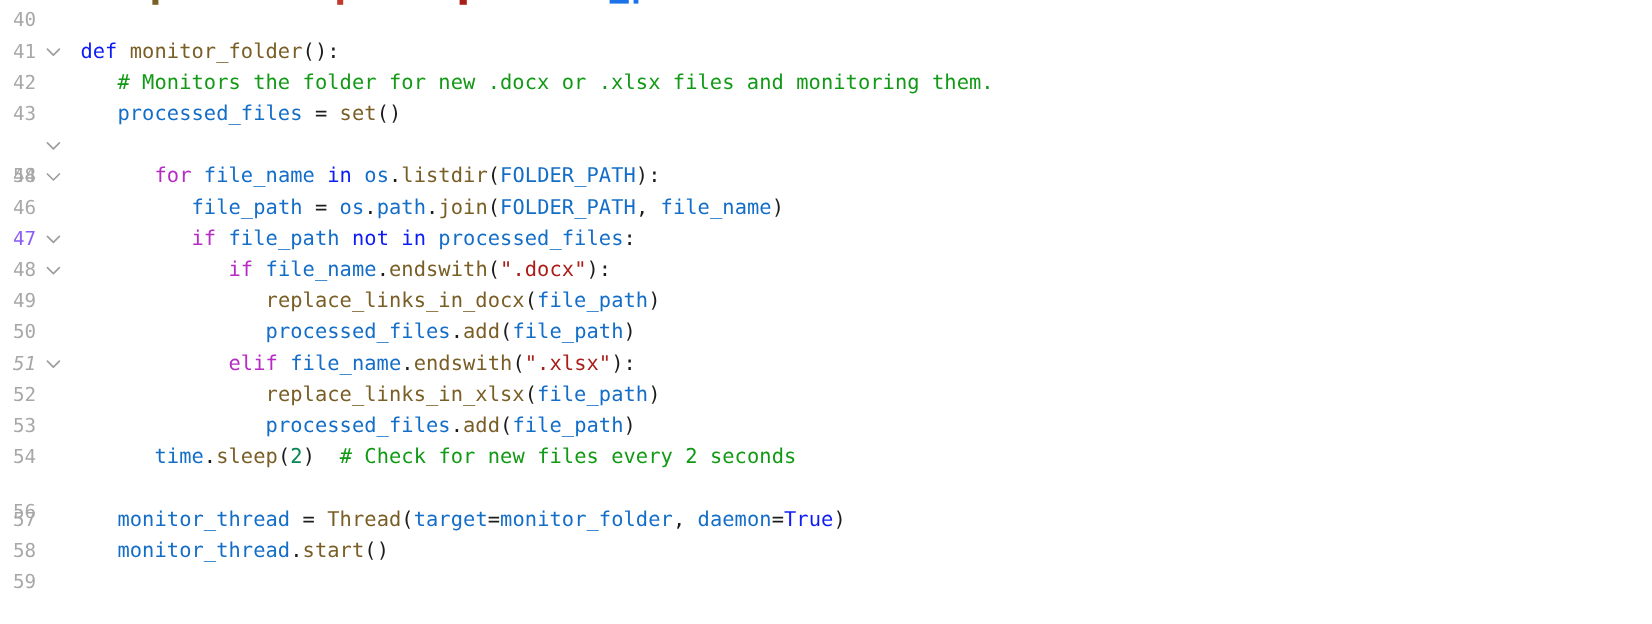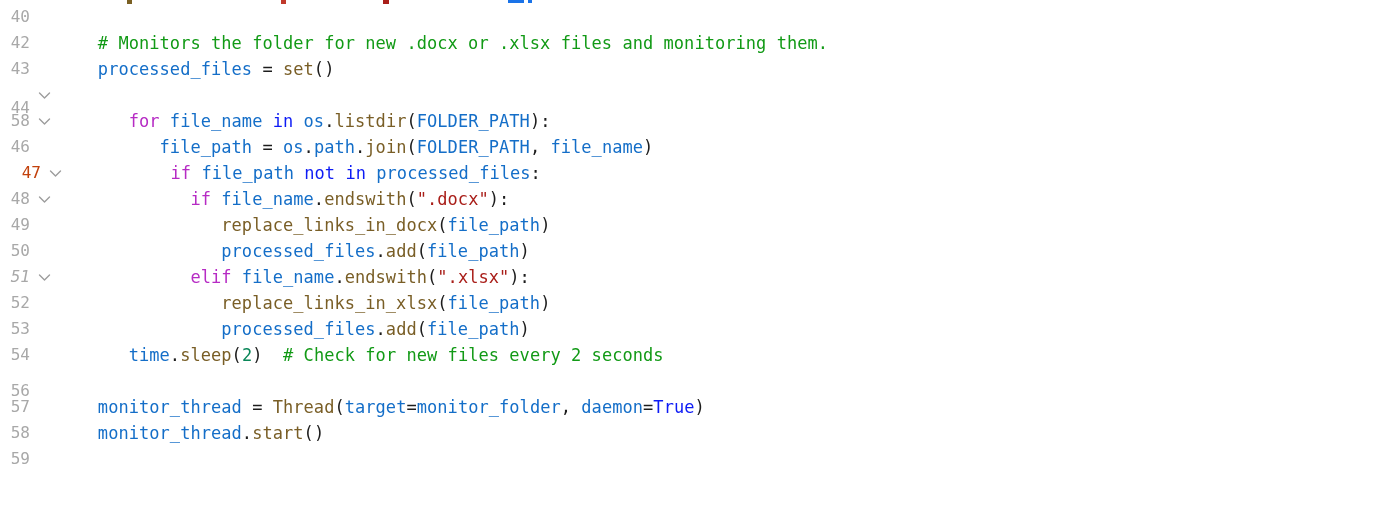--- a/index.html
+++ b/index.html
@@ -6,21 +6,21 @@
   body{
     width:1377px;height:520px;overflow:hidden;background:#ffffff;
     font-family:"DejaVu Sans Mono","Liberation Mono",monospace;
   }
   .editor{
     position:relative;width:1377px;height:520px;background:#ffffff;overflow:hidden;
   }
   .clip-frag{position:absolute;top:0;}
   .rows{position:absolute;left:0;top:4px;width:100%;}
   .row{
-    display:flex;align-items:center;height:26px;font-size:17px;line-height:26px;
+    display:flex;height:26px;font-size:17px;line-height:26px;
     white-space:pre;
   }
   .ln{
     display:inline-block;width:30px;text-align:right;flex:0 0 30px;
     font-size:16px;user-select:none;
   }
   .fold{
     display:inline-block;width:28px;flex:0 0 28px;text-align:center;height:26px;
     display:flex;align-items:center;justify-content:center;
   }
@@ -33,30 +33,33 @@
 <div class="editor">
   <div id="clipped-line">
       <span class="clip-frag" style="left: 127px; width: 5px; height: 4px; background: rgb(122, 96, 35);"></span>
       <span class="clip-frag" style="left: 281px; width: 5px; height: 4px; background: rgb(192, 57, 43);"></span>
       <span class="clip-frag" style="left: 383px; width: 6px; height: 4px; background: rgb(169, 30, 25);"></span>
       <span class="clip-frag" style="left: 508px; width: 16px; height: 3px; background: rgb(26, 115, 232);"></span>
       <span class="clip-frag" style="left: 528px; width: 4px; height: 3px; background: rgb(26, 115, 232);"></span>
     </div>
   <div class="rows" id="rows">
       <div class="row"><span class="ln" style="color: rgb(168, 168, 168);">40</span><span class="fold"></span><span class="code"></span></div>
+      <div class="row"><span class="ln" style="color: rgb(168, 168, 168);">41</span><span class="fold"><svg width="13" height="9" viewBox="0 0 13 9">
+            <polyline points="1.5,2 6.5,7 11.5,2" fill="none" stroke="#9d9d9d" stroke-width="1.4" stroke-linecap="round" stroke-linejoin="round"></polyline>
+          </svg></span><span class="code"><span class="tok" style="color: rgb(13, 27, 245);">def </span><span class="tok" style="color: rgb(121, 94, 38);">monitor_folder</span><span class="tok" style="color: rgb(28, 28, 28);">():</span></span></div>
       <div class="row"><span class="ln" style="color: rgb(168, 168, 168);">42</span><span class="fold"></span><span class="code"><span class="tok">   </span><span class="tok" style="color: rgb(18, 154, 22);"># Monitors the folder for new .docx or .xlsx files and monitoring them.</span></span></div>
       <div class="row"><span class="ln" style="color: rgb(168, 168, 168);">43</span><span class="fold"></span><span class="code"><span class="tok">   </span><span class="tok" style="color: rgb(20, 110, 200);">processed_files</span><span class="tok" style="color: rgb(28, 28, 28);"> = </span><span class="tok" style="color: rgb(121, 94, 38);">set</span><span class="tok" style="color: rgb(28, 28, 28);">()</span></span></div>
       <div class="row"><span class="ln" style="color: rgb(168, 168, 168); margin-top: 26px;">44</span><span class="fold"><svg width="13" height="9" viewBox="0 0 13 9">
             <polyline points="1.5,2 6.5,7 11.5,2" fill="none" stroke="#9d9d9d" stroke-width="1.4" stroke-linecap="round" stroke-linejoin="round"></polyline>
           </svg></span></div>
       <div class="row"><span class="ln" style="color: rgb(168, 168, 168);">58</span><span class="fold"><svg width="13" height="9" viewBox="0 0 13 9">
             <polyline points="1.5,2 6.5,7 11.5,2" fill="none" stroke="#9d9d9d" stroke-width="1.4" stroke-linecap="round" stroke-linejoin="round"></polyline>
           </svg></span><span class="code"><span class="tok">      </span><span class="tok" style="color: rgb(182, 43, 196);">for </span><span class="tok" style="color: rgb(20, 110, 200);">file_name</span><span class="tok" style="color: rgb(13, 27, 245);"> in </span><span class="tok" style="color: rgb(20, 110, 200);">os</span><span class="tok" style="color: rgb(28, 28, 28);">.</span><span class="tok" style="color: rgb(121, 94, 38);">listdir</span><span class="tok" style="color: rgb(28, 28, 28);">(</span><span class="tok" style="color: rgb(20, 110, 200);">FOLDER_PATH</span><span class="tok" style="color: rgb(28, 28, 28);">):</span></span></div>
       <div class="row"><span class="ln" style="color: rgb(168, 168, 168);">46</span><span class="fold"></span><span class="code"><span class="tok">         </span><span class="tok" style="color: rgb(20, 110, 200);">file_path</span><span class="tok" style="color: rgb(28, 28, 28);"> = </span><span class="tok" style="color: rgb(20, 110, 200);">os</span><span class="tok" style="color: rgb(28, 28, 28);">.</span><span class="tok" style="color: rgb(20, 110, 200);">path</span><span class="tok" style="color: rgb(28, 28, 28);">.</span><span class="tok" style="color: rgb(121, 94, 38);">join</span><span class="tok" style="color: rgb(28, 28, 28);">(</span><span class="tok" style="color: rgb(20, 110, 200);">FOLDER_PATH</span><span class="tok" style="color: rgb(28, 28, 28);">, </span><span class="tok" style="color: rgb(20, 110, 200);">file_name</span><span class="tok" style="color: rgb(28, 28, 28);">)</span></span></div>
-      <div class="row"><span class="ln" style="color: #c2410c; padding-left: 11px;">47</span><span class="fold"><svg width="13" height="9" viewBox="0 0 13 9">
+      <div class="row"><span class="ln" style="color: #8b5cf6;">47</span><span class="fold"><svg width="13" height="9" viewBox="0 0 13 9">
             <polyline points="1.5,2 6.5,7 11.5,2" fill="none" stroke="#9d9d9d" stroke-width="1.4" stroke-linecap="round" stroke-linejoin="round"></polyline>
           </svg></span><span class="code"><span class="tok">         </span><span class="tok" style="color: rgb(182, 43, 196);">if </span><span class="tok" style="color: rgb(20, 110, 200);">file_path</span><span class="tok" style="color: rgb(13, 27, 245);"> not in </span><span class="tok" style="color: rgb(20, 110, 200);">processed_files</span><span class="tok" style="color: rgb(28, 28, 28);">:</span></span></div>
       <div class="row"><span class="ln" style="color: rgb(168, 168, 168);">48</span><span class="fold"><svg width="13" height="9" viewBox="0 0 13 9">
             <polyline points="1.5,2 6.5,7 11.5,2" fill="none" stroke="#9d9d9d" stroke-width="1.4" stroke-linecap="round" stroke-linejoin="round"></polyline>
           </svg></span><span class="code"><span class="tok">            </span><span class="tok" style="color: rgb(182, 43, 196);">if </span><span class="tok" style="color: rgb(20, 110, 200);">file_name</span><span class="tok" style="color: rgb(28, 28, 28);">.</span><span class="tok" style="color: rgb(121, 94, 38);">endswith</span><span class="tok" style="color: rgb(28, 28, 28);">(</span><span class="tok" style="color: rgb(169, 30, 25);">".docx"</span><span class="tok" style="color: rgb(28, 28, 28);">):</span></span></div>
       <div class="row"><span class="ln" style="color: rgb(168, 168, 168);">49</span><span class="fold"></span><span class="code"><span class="tok">               </span><span class="tok" style="color: rgb(121, 94, 38);">replace_links_in_docx</span><span class="tok" style="color: rgb(28, 28, 28);">(</span><span class="tok" style="color: rgb(20, 110, 200);">file_path</span><span class="tok" style="color: rgb(28, 28, 28);">)</span></span></div>
       <div class="row"><span class="ln" style="color: rgb(168, 168, 168);">50</span><span class="fold"></span><span class="code"><span class="tok">               </span><span class="tok" style="color: rgb(20, 110, 200);">processed_files</span><span class="tok" style="color: rgb(28, 28, 28);">.</span><span class="tok" style="color: rgb(121, 94, 38);">add</span><span class="tok" style="color: rgb(28, 28, 28);">(</span><span class="tok" style="color: rgb(20, 110, 200);">file_path</span><span class="tok" style="color: rgb(28, 28, 28);">)</span></span></div>
       <div class="row"><span class="ln" style="color: rgb(168, 168, 168); font-style: italic;">51</span><span class="fold"><svg width="13" height="9" viewBox="0 0 13 9">
             <polyline points="1.5,2 6.5,7 11.5,2" fill="none" stroke="#9d9d9d" stroke-width="1.4" stroke-linecap="round" stroke-linejoin="round"></polyline>
           </svg></span><span class="code"><span class="tok">            </span><span class="tok" style="color: rgb(182, 43, 196);">elif </span><span class="tok" style="color: rgb(20, 110, 200);">file_name</span><span class="tok" style="color: rgb(28, 28, 28);">.</span><span class="tok" style="color: rgb(121, 94, 38);">endswith</span><span class="tok" style="color: rgb(28, 28, 28);">(</span><span class="tok" style="color: rgb(169, 30, 25);">".xlsx"</span><span class="tok" style="color: rgb(28, 28, 28);">):</span></span></div>

